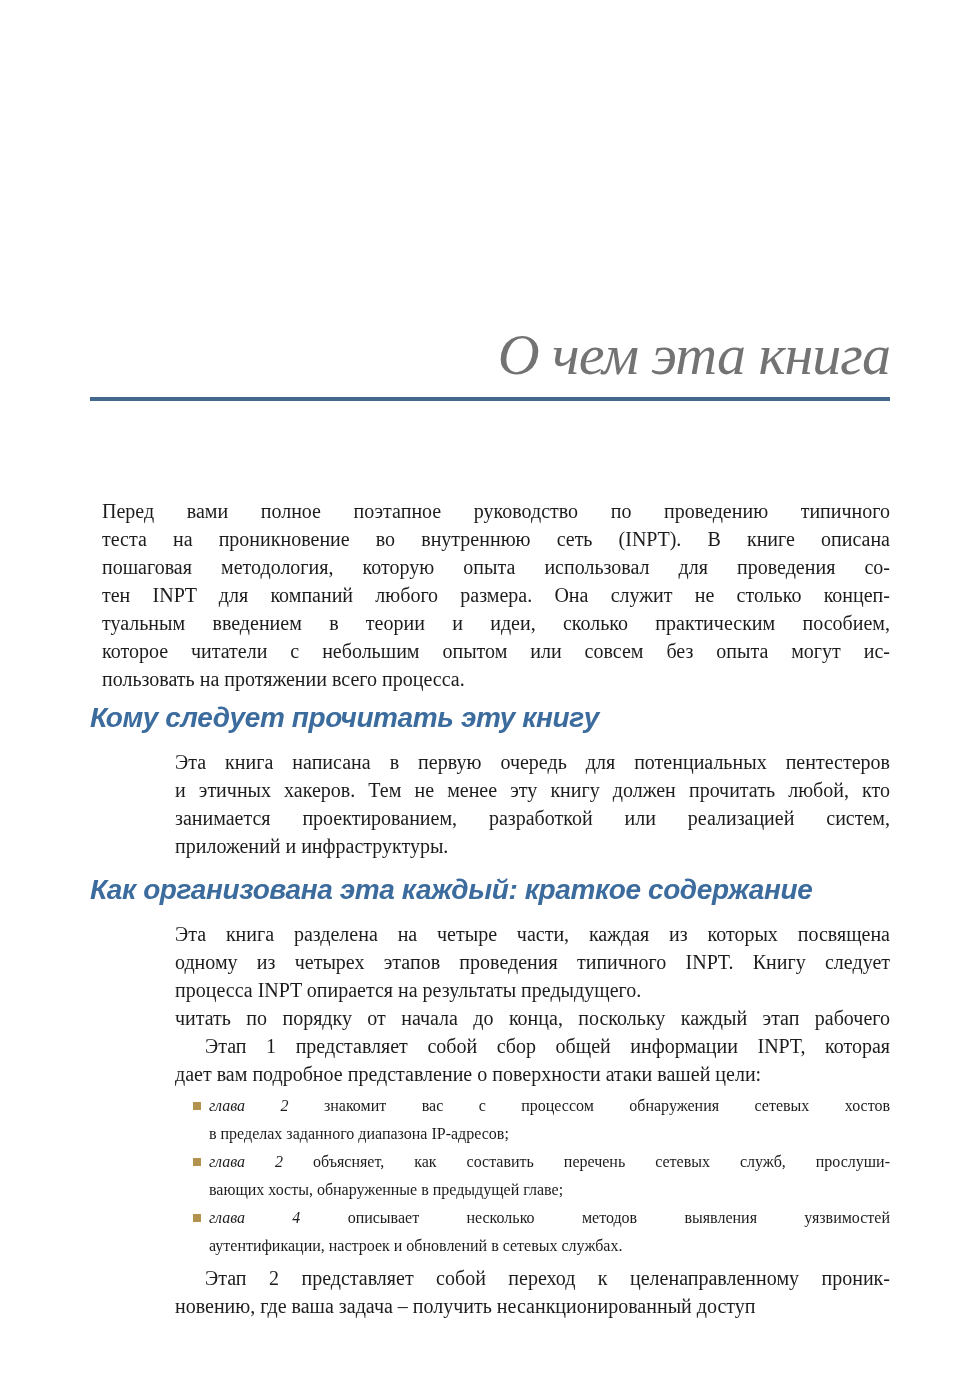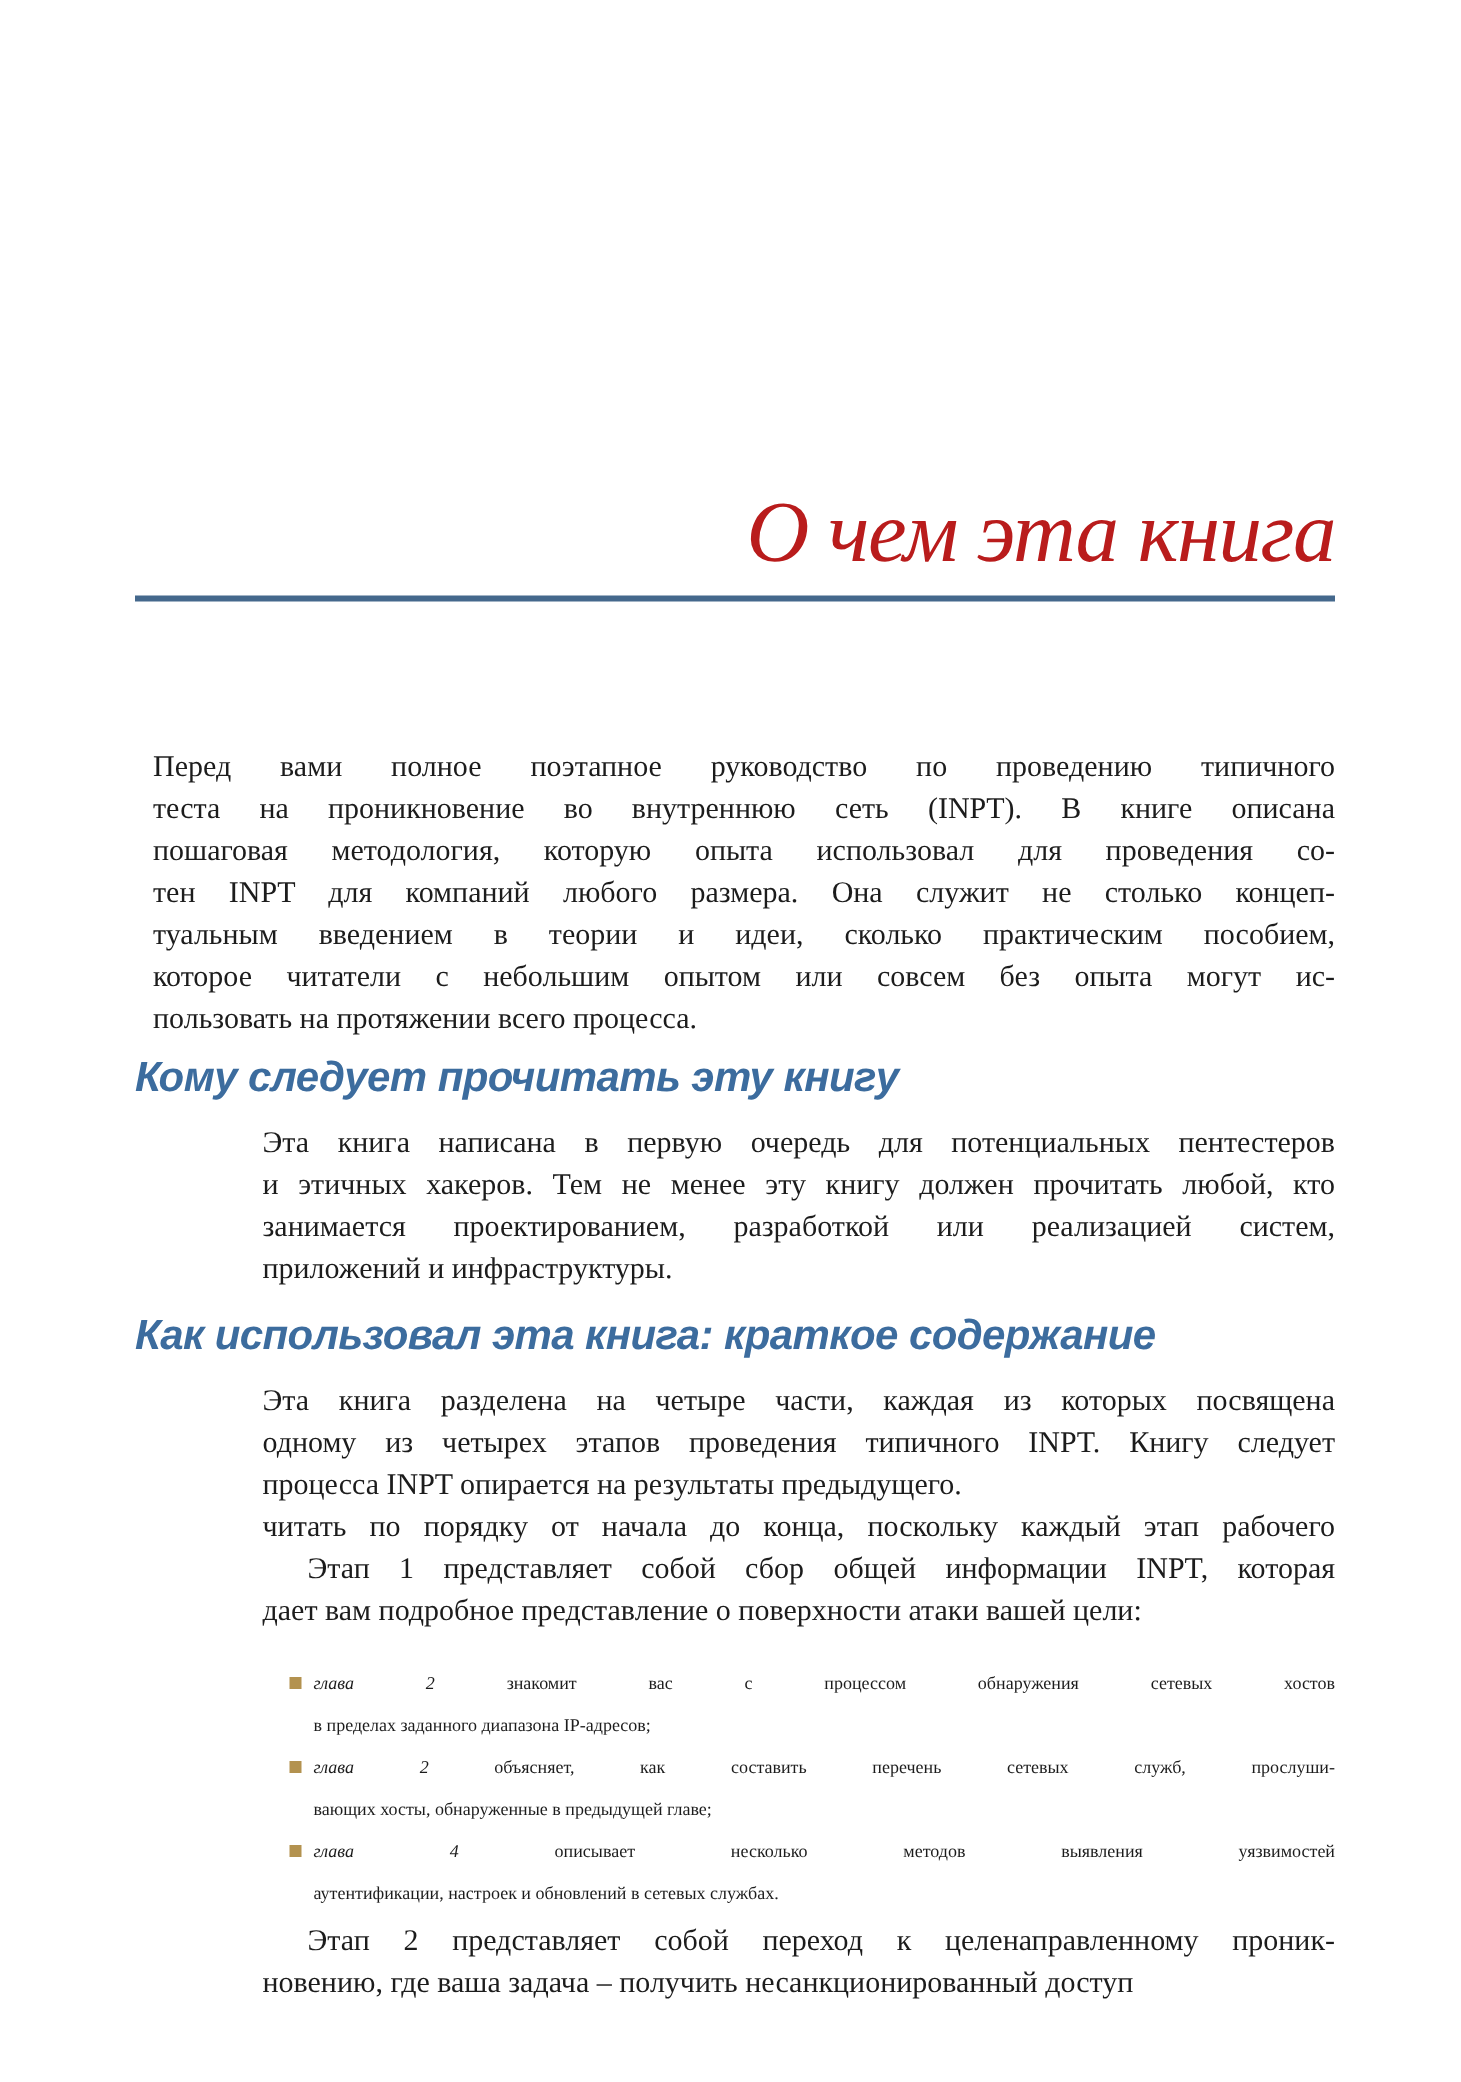--- a/index.html
+++ b/index.html
@@ -21,21 +21,21 @@
     padding: 0 84px 0 90px; 
   }
   .chapter-title {
     margin-top: 322px;
     text-align: right;
     font-family: "Liberation Serif", "DejaVu Serif", serif;
     font-style: italic;
     font-weight: 400;
     font-size: 58px;
     line-height: 1.15;
-    color: #b91c1c;
+    color: #737373;
     letter-spacing: -1px;
   }
   .title-rule {
     margin-top: 8px;
     height: 4px;
     background: #44688c;
   }
   .body-para {
     margin: 0 0 0 85px; 
     font-size: 20px;
@@ -58,23 +58,23 @@
   .no-gap { margin-top: 0; }
   
   .jline {
     text-align: justify;
     text-align-last: justify;
   }
   .jline.jlast { text-align-last: left; }
   .jline.jind { padding-left: 30px; }
   .bullet-list {
     list-style: none;
-    margin: 20px 0 0 103px; 
+    margin: 4px 0 0 103px; 
     padding: 0;
-    font-size: 12px;
+    font-size: 16px;
     line-height: 28px;
   }
   .bullet-item {
     display: flex;
     align-items: flex-start;
   }
   .bullet-marker {
     flex: 0 0 8px;
     width: 8px;
     height: 8px;
@@ -110,21 +110,21 @@
 
     <h2 class="section-heading first">Кому следует прочитать эту книгу</h2>
 
     <div class="body-para after-heading">
         <div class="jline">Эта книга написана в первую очередь для потенциальных пентестеров</div>
         <div class="jline">и этичных хакеров. Тем не менее эту книгу должен прочитать любой, кто</div>
         <div class="jline">занимается проектированием, разработкой или реализацией систем,</div>
         <div class="jline jlast">приложений и инфраструктуры.</div>
       </div>
 
-    <h2 class="section-heading second">Как использовал эта книга: краткое содержание</h2>
+    <h2 class="section-heading second">Как организована эта каждый: краткое содержание</h2>
 
     <div class="body-para after-heading">
         <div class="jline">Эта книга разделена на четыре части, каждая из которых посвящена</div>
         <div class="jline">одному из четырех этапов проведения типичного INPT. Книгу следует</div>
         <div class="jline jlast">процесса INPT опирается на результаты предыдущего.</div>
         <div class="jline">читать по порядку от начала до конца, поскольку каждый этап рабочего</div>
       </div>
 
     <div class="body-para no-gap">
         <div class="jline jind">Этап 1 представляет собой сбор общей информации INPT, которая</div>

